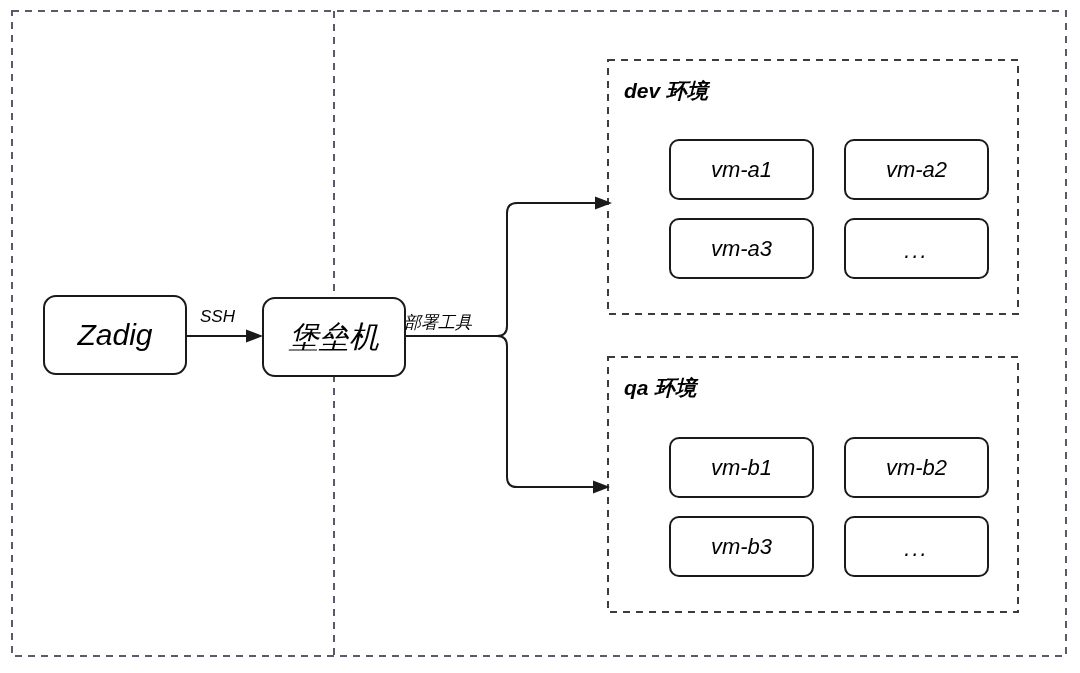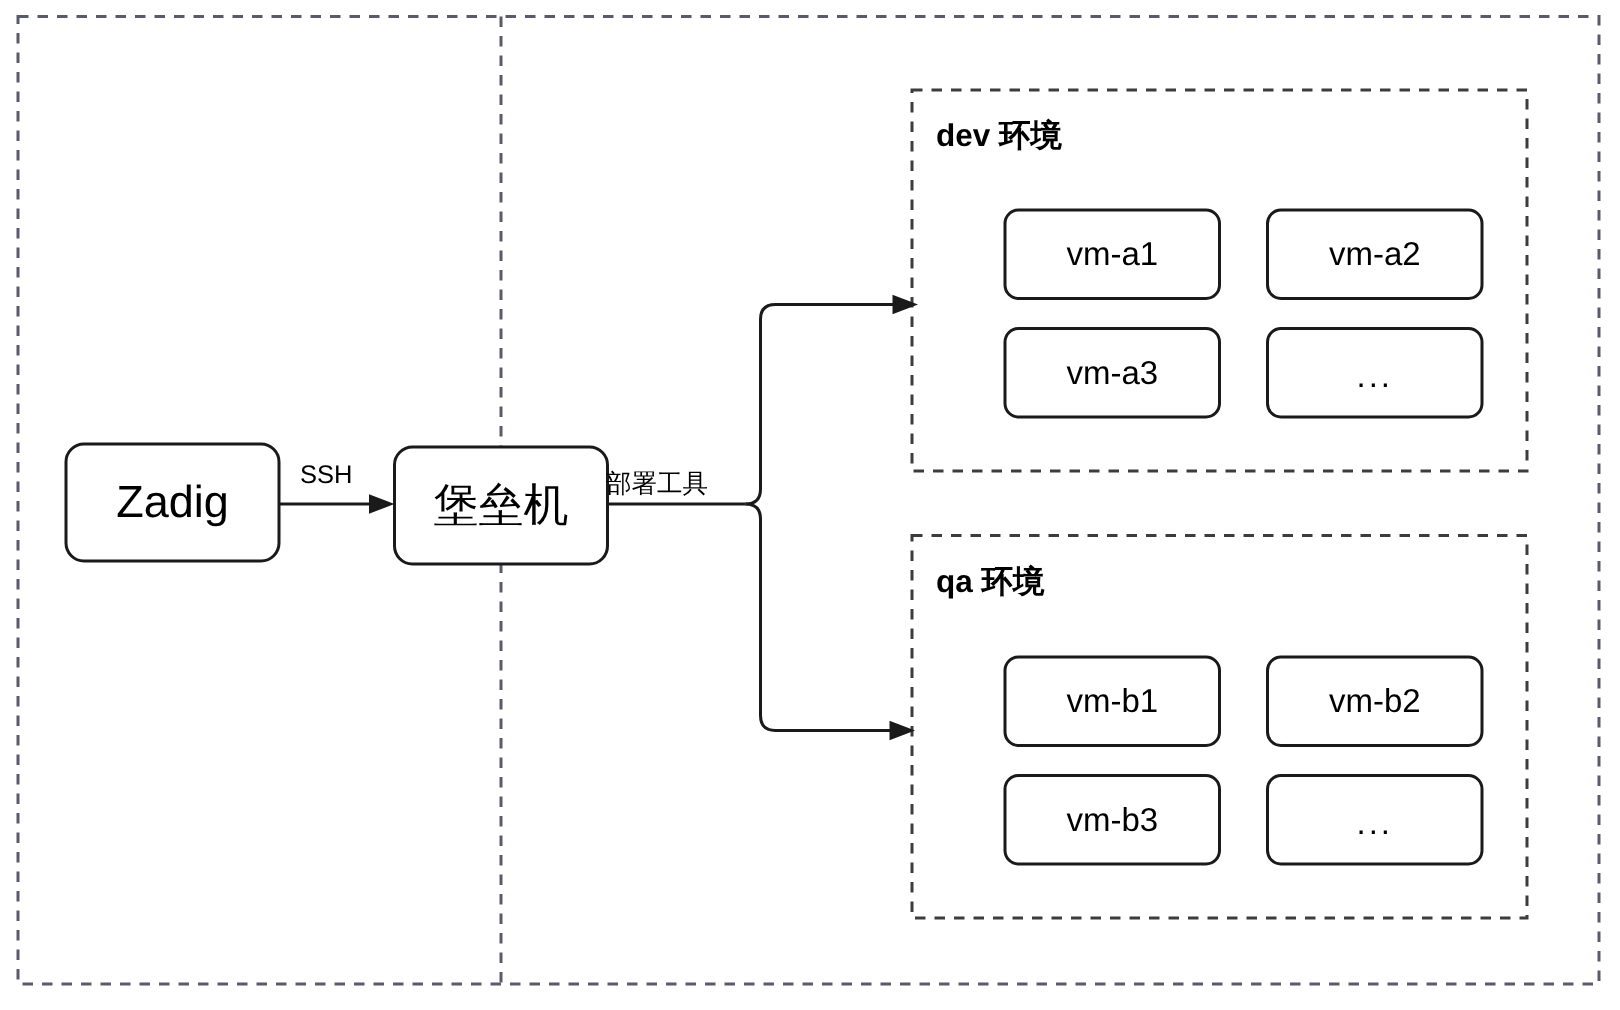--- a/index.html
+++ b/index.html
@@ -10,20 +10,21 @@
   body {
     width: 1080px;
     height: 673px;
     font-family: "Liberation Sans", "DejaVu Sans", sans-serif;
     overflow: hidden;
   }
   #diagram-root {
     position: relative;
     width: 988px;
     height: 673px;
+    font-style: italic;
   }
   svg.diagram {
     position: absolute;
     top: 0;
     left: 0;
     width: 1080px;
     height: 673px;
   }
   .node-rect {
     fill: #ffffff;

